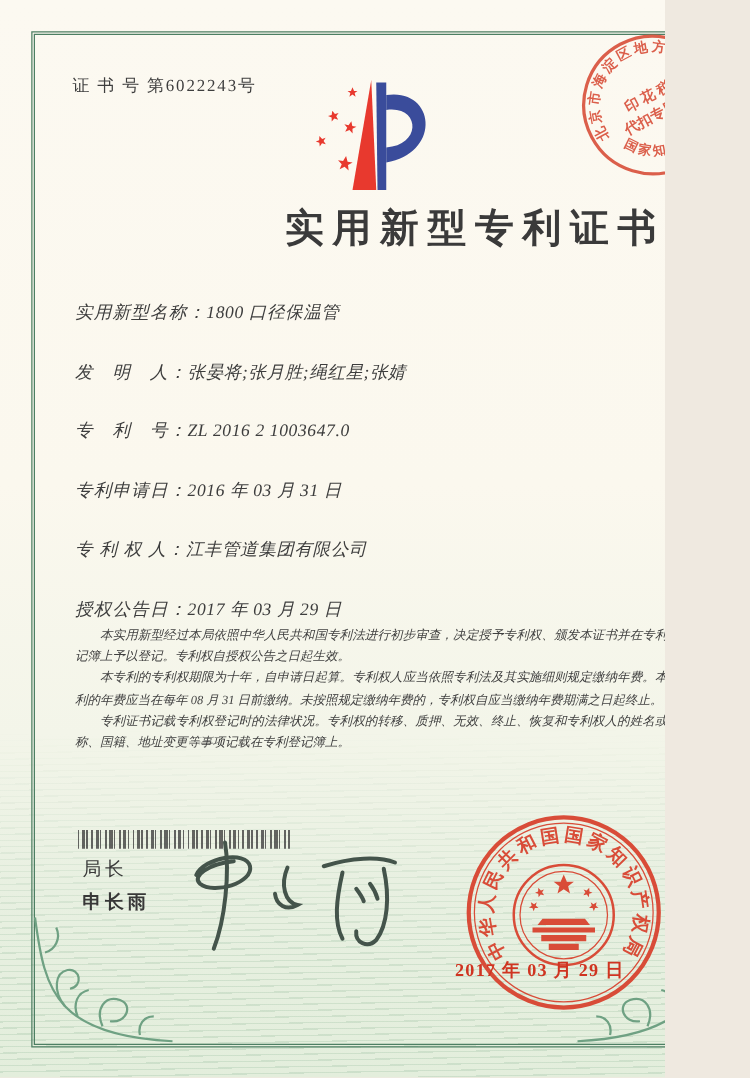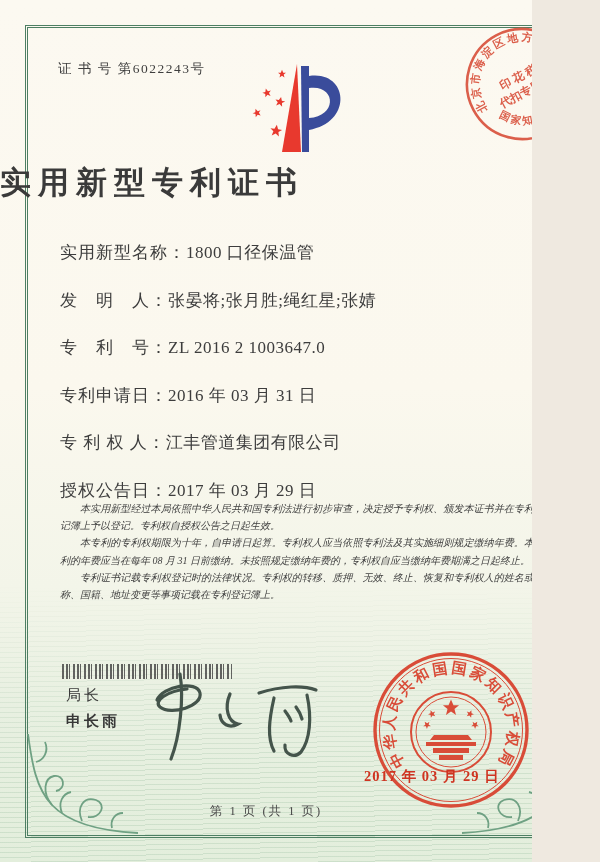--- a/index.html
+++ b/index.html
@@ -6,24 +6,24 @@
   .page{position:relative;width:532px;height:862px;overflow:hidden;
     background:linear-gradient(180deg,#fcf9f1 0%,#fbf8ee 45%,#f3f5e9 68%,#e8f0e1 82%,#e3eedc 100%);
     font-family:"Liberation Serif","DejaVu Serif",serif;color:#3c3c3c;}
   .guilloche{position:absolute;left:0;right:0;bottom:0;height:280px;
     background:repeating-linear-gradient(179deg,rgba(118,168,132,.20) 0 1px,rgba(0,0,0,0) 1px 5px);
     -webkit-mask:linear-gradient(180deg,transparent 0,#000 65%);mask:linear-gradient(180deg,transparent 0,#000 65%);}
   .frame{position:absolute;left:25px;top:25px;width:544px;height:807px;border:3px double #4d7f63;}
   .cert-no{position:absolute;left:58px;top:60px;font-size:13.5px;letter-spacing:1.5px;color:#3e3e3e;}
   .logo{position:absolute;left:238px;top:62px;width:124px;height:94px;}
   .tax-stamp{position:absolute;left:462px;top:24px;width:120px;height:120px;transform:rotate(-28deg);opacity:.92;}
-  .title{position:absolute;left:0;right:0;top:162px;text-align:left;font-size:31px;font-weight:600;
+  .title{position:absolute;left:0;right:0;top:162px;text-align:right;font-size:31px;font-weight:600;
     letter-spacing:7px;color:#3a3a3a;}
   .fields{position:absolute;left:60px;top:241px;width:480px;}
-  .field{height:20px;margin-bottom:27.5px;font-size:17px;letter-spacing:.5px;color:#3d3d3d;white-space:nowrap;}
+  .field{height:20px;margin-bottom:27.5px;font-size:14px;letter-spacing:.5px;color:#3d3d3d;white-space:nowrap;font-style:italic;}
   .flabel{letter-spacing:1px;}
   .paras{position:absolute;left:60px;top:500px;width:484px;font-size:10px;line-height:1.72;
     text-align:justify;color:#3f3f3f;font-style:italic;}
   .paras p{margin:0;text-indent:2em;}
   .barcode{position:absolute;left:62px;top:664px;width:170px;height:15px;opacity:.8;
     background:repeating-linear-gradient(90deg,#3f3f3f 0 1.5px,transparent 1.5px 3.5px,#3f3f3f 3.5px 6px,transparent 6px 7px,#3f3f3f 7px 8px,transparent 8px 11px);}
   .director-title{position:absolute;left:66px;top:686px;font-size:15px;letter-spacing:3px;color:#383838;}
   .director-name{position:absolute;left:66px;top:712px;font-size:15px;letter-spacing:3px;color:#383838;font-weight:bold;}
   .signature{position:absolute;left:135px;top:664px;width:200px;height:100px;}
   .seal{position:absolute;left:360px;top:648px;width:182px;height:170px;}
@@ -166,15 +166,14 @@
     <g fill="none" stroke="#6fa183" stroke-width="1.8">
       <path d="M6,2 C10,32 14,56 30,73 C46,90 76,99 116,101"></path>
       <path d="M30,73 C20,61 22,46 32,44 C42,42 45,57 34,59"></path>
       <path d="M60,89 C54,75 62,64 74,68 C85,72 79,87 66,85"></path>
       <path d="M14,30 C22,28 27,19 23,10"></path>
       <path d="M40,81 C36,71 40,62 49,60"></path>
       <path d="M90,96 C88,88 93,81 101,81"></path>
     </g>
   </svg>
 
-  <div class="footer">第 1 页 (共 1 页)</div>
 
 </div>
 
 </body></html>

